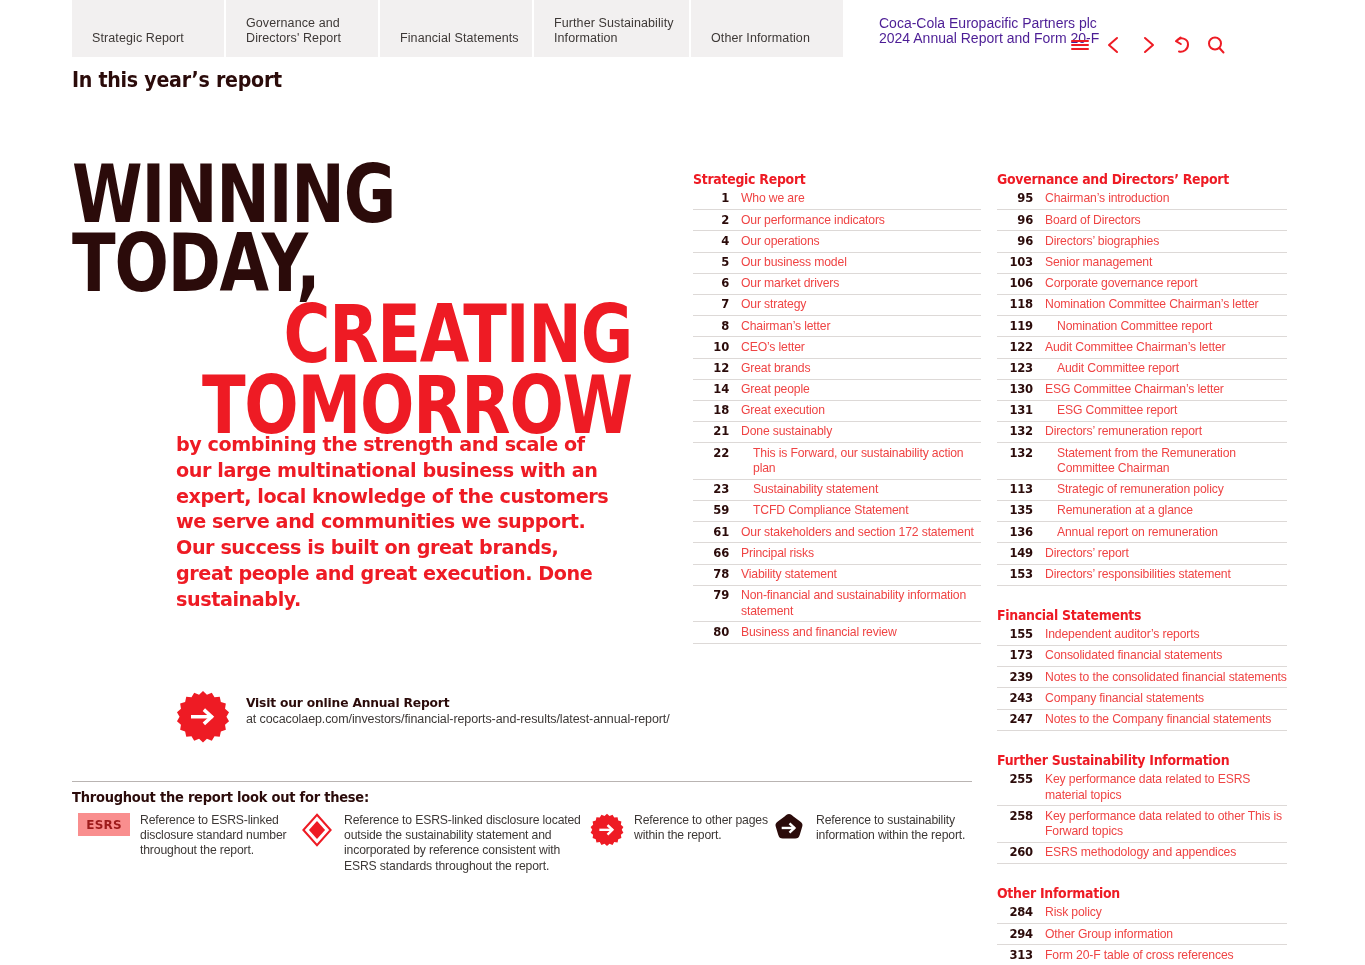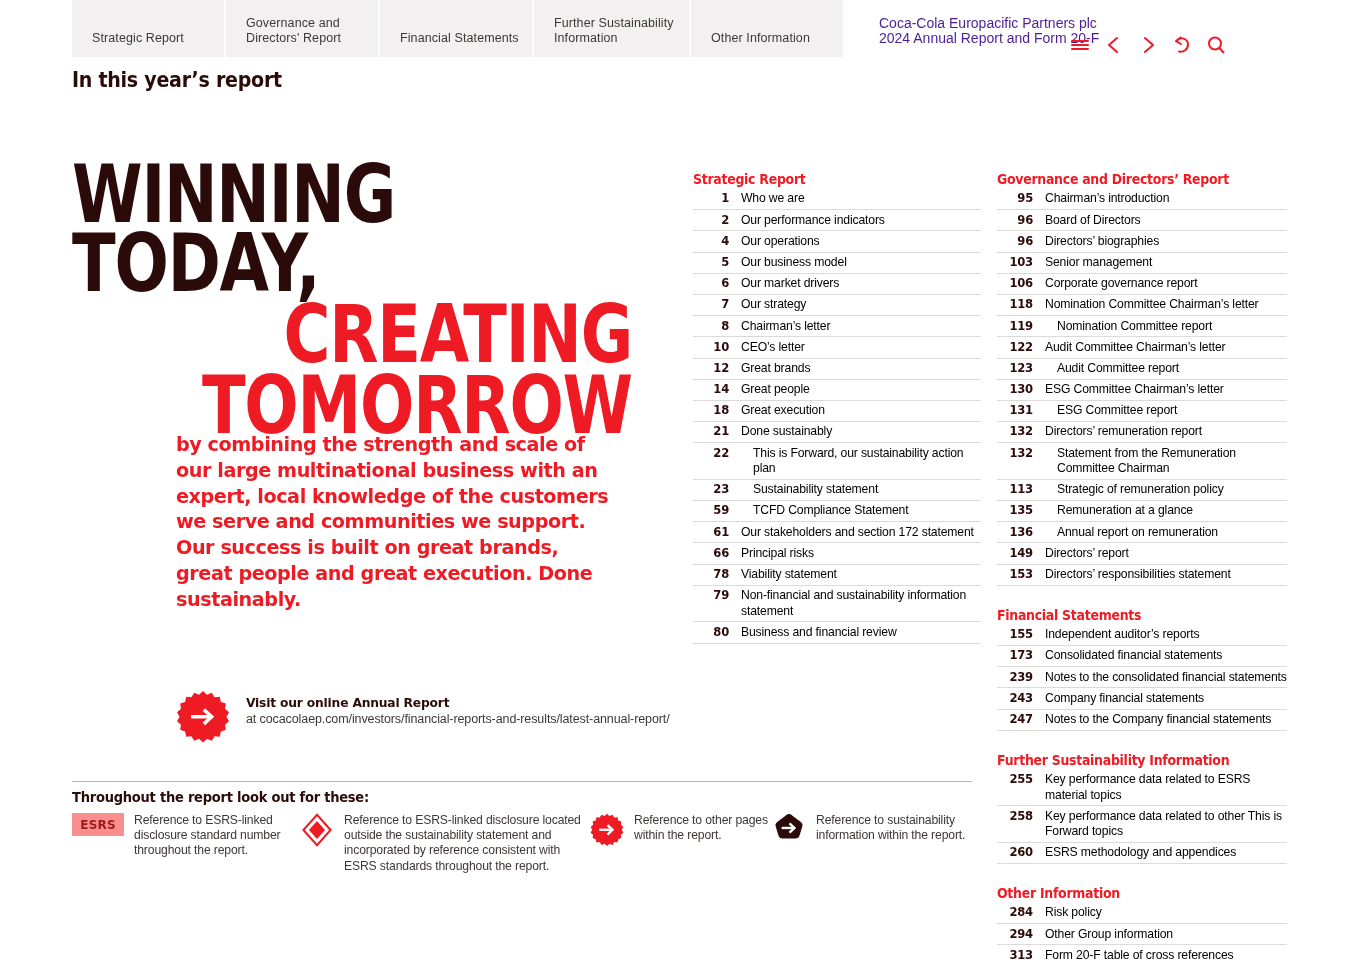--- a/index.html
+++ b/index.html
@@ -102,21 +102,21 @@
   .legend-item { display: flex; gap: 10px; }
   .li-1 { width: 228px; }
   .li-2 { width: 290px; }
   .li-3 { width: 182px; }
   .li-4 { width: 200px; }
   .legend-txt { font-size: 12.2px; line-height: 15.2px; color: #3d3836; letter-spacing: -.15px; }
   .esrs-badge {
     width: 52px; height: 23px; flex: none; background: #f98e8e;
     display: flex; align-items: center; justify-content: center;
     font-family: "DejaVu Sans", sans-serif; font-weight: bold;
-    font-size: 12px; color: #9d1b1b; letter-spacing: .2px;
+    font-size: 12px; color: #9d1b1b; letter-spacing: .2px; margin-left: 6px;
   }
   .ic-wrap { width: 34px; height: 34px; flex: none; }
 
   
   .toc { position: absolute; top: 172px; }
   .toc-left { left: 693px; width: 288px; }
   .toc-right { left: 997px; width: 290px; }
   .toc-head {
     font-family: "DejaVu Sans", sans-serif; font-weight: bold;
     color: #ee1b24; font-size: 13.2px; letter-spacing: -.3px;
@@ -132,21 +132,21 @@
   }
   .toc-pg {
     width: 36px; flex: none; text-align: right;
     font-family: "DejaVu Sans", sans-serif; font-weight: bold;
     font-size: 11.6px; color: #2b0b0a; letter-spacing: -.2px;
     padding-right: 0;
   }
   .toc-right .toc-pg { width: 36px; }
   .toc-label {
     padding-left: 12px; font-size: 12.2px; line-height: 15.4px;
-    color: #000000; letter-spacing: -.15px;
+    color: #ef4444; letter-spacing: -.15px;
   }
   .toc-row.indent .toc-label { padding-left: 24px; }
 </style>
 </head>
 <body>
 
 <div class="page">
 
   <div class="tabbar">
     <div class="tab">

